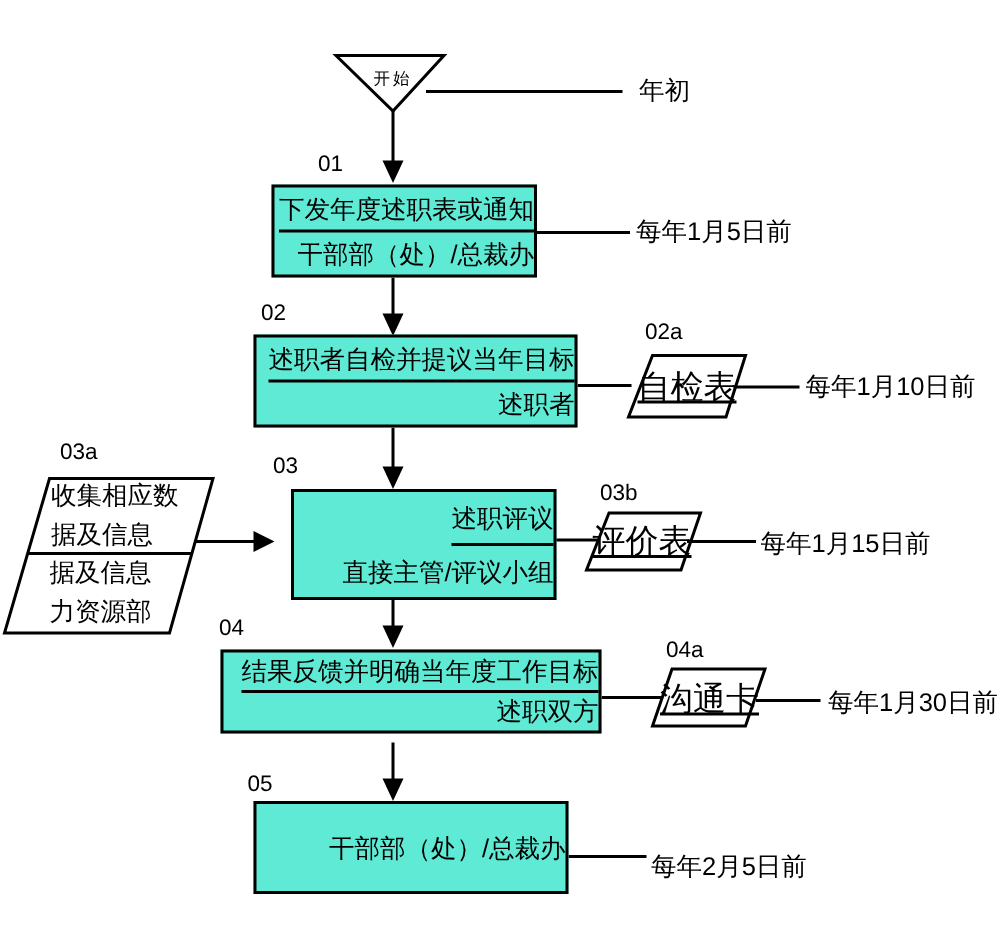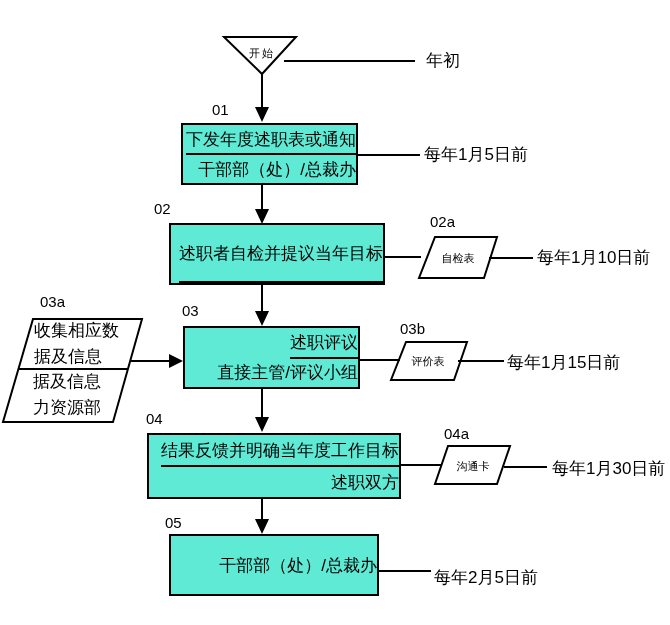--- a/index.html
+++ b/index.html
@@ -39,24 +39,25 @@
     white-space: nowrap;
   }
   .annot {
     position: absolute;
     font-size: 17px;
     line-height: 20px;
     white-space: nowrap;
   }
   .doc-label {
     position: absolute;
-    font-size: 11px;
+    font-size: 22px;
     line-height: 20px;
     text-align: center;
     white-space: nowrap;
+    text-decoration: underline;
   }
   .multiline {
     position: absolute;
     font-size: 17px;
     line-height: 26px;
     white-space: nowrap;
   }
   .start-label {
     position: absolute;
     font-size: 11px;
@@ -113,49 +114,50 @@
   <div class="start-label" style="left:230px; top:43px; width:64px;">开始</div>
   <div class="annot" style="left:426px; top:51px;">年初</div>
 
   <div class="step-id" style="left:176px; top:102px;margin-left:36px;">01</div>
   <div class="process-box" style="left:181px; top:123px; width:177px; height:62px;">
     <div class="box-row task">下发年度述职表或通知</div>
     <div class="box-row owner">干部部（处）/总裁办</div>
   </div>
   <div class="annot" style="left:424px; top:145px;">每年1月5日前</div>
 
-  <div class="step-id" style="left:154px; top:201px;text-align:center;">02</div>
+  <div class="step-id" style="left:174px; top:201px;text-align:center;">02</div>
   <div class="process-box" style="left:169px; top:223px; width:216px; height:62px;">
     <div class="box-row task">述职者自检并提议当年目标</div>
+    <div class="box-row owner">述职者</div>
   </div>
   <div class="step-id" style="left:430px; top:214px;">02a</div>
   <div class="doc-label" style="left:421px; top:248px; width:74px;">自检表</div>
   <div class="annot" style="left:537px; top:248px;">每年1月10日前</div>
 
   <div class="step-id" style="left:40px; top:294px;">03a</div>
   <div class="multiline" style="left:34px; top:318px;">
     <div>收集相应数</div>
     <div>据及信息</div>
   </div>
   <div class="multiline" style="left:33px; top:369px;">
     <div>据及信息</div>
     <div>力资源部</div>
   </div>
 
   <div class="step-id" style="left:182px; top:303px;">03</div>
-  <div class="process-box" style="left:183px; top:326px; width:177px; height:63px;">
+  <div class="process-box" style="left:194px; top:326px; width:177px; height:74px;">
     <div class="box-row task">述职评议</div>
     <div class="box-row owner">直接主管/评议小组</div>
   </div>
   <div class="step-id" style="left:400px; top:321px;">03b</div>
   <div class="doc-label" style="left:392px; top:351px; width:72px;">评价表</div>
   <div class="annot" style="left:507px; top:353px;">每年1月15日前</div>
 
   <div class="step-id" style="left:146px; top:411px;">04</div>
-  <div class="process-box" style="left:147px; top:433px; width:254px; height:66px;padding-left:16px;">
+  <div class="process-box" style="left:147px; top:433px; width:254px; height:56px;padding-left:16px;">
     <div class="box-row task">结果反馈并明确当年度工作目标</div>
     <div class="box-row owner">述职双方</div>
   </div>
   <div class="step-id" style="left:444px; top:426px;">04a</div>
   <div class="doc-label" style="left:437px; top:456px; width:72px;">沟通卡</div>
   <div class="annot" style="left:552px; top:459px;">每年1月30日前</div>
 
   <div class="step-id" style="left:165px; top:515px;">05</div>
   <div class="process-box" style="left:169px; top:534px; width:210px; height:62px;">
     <div class="box-row owner">干部部（处）/总裁办</div>

